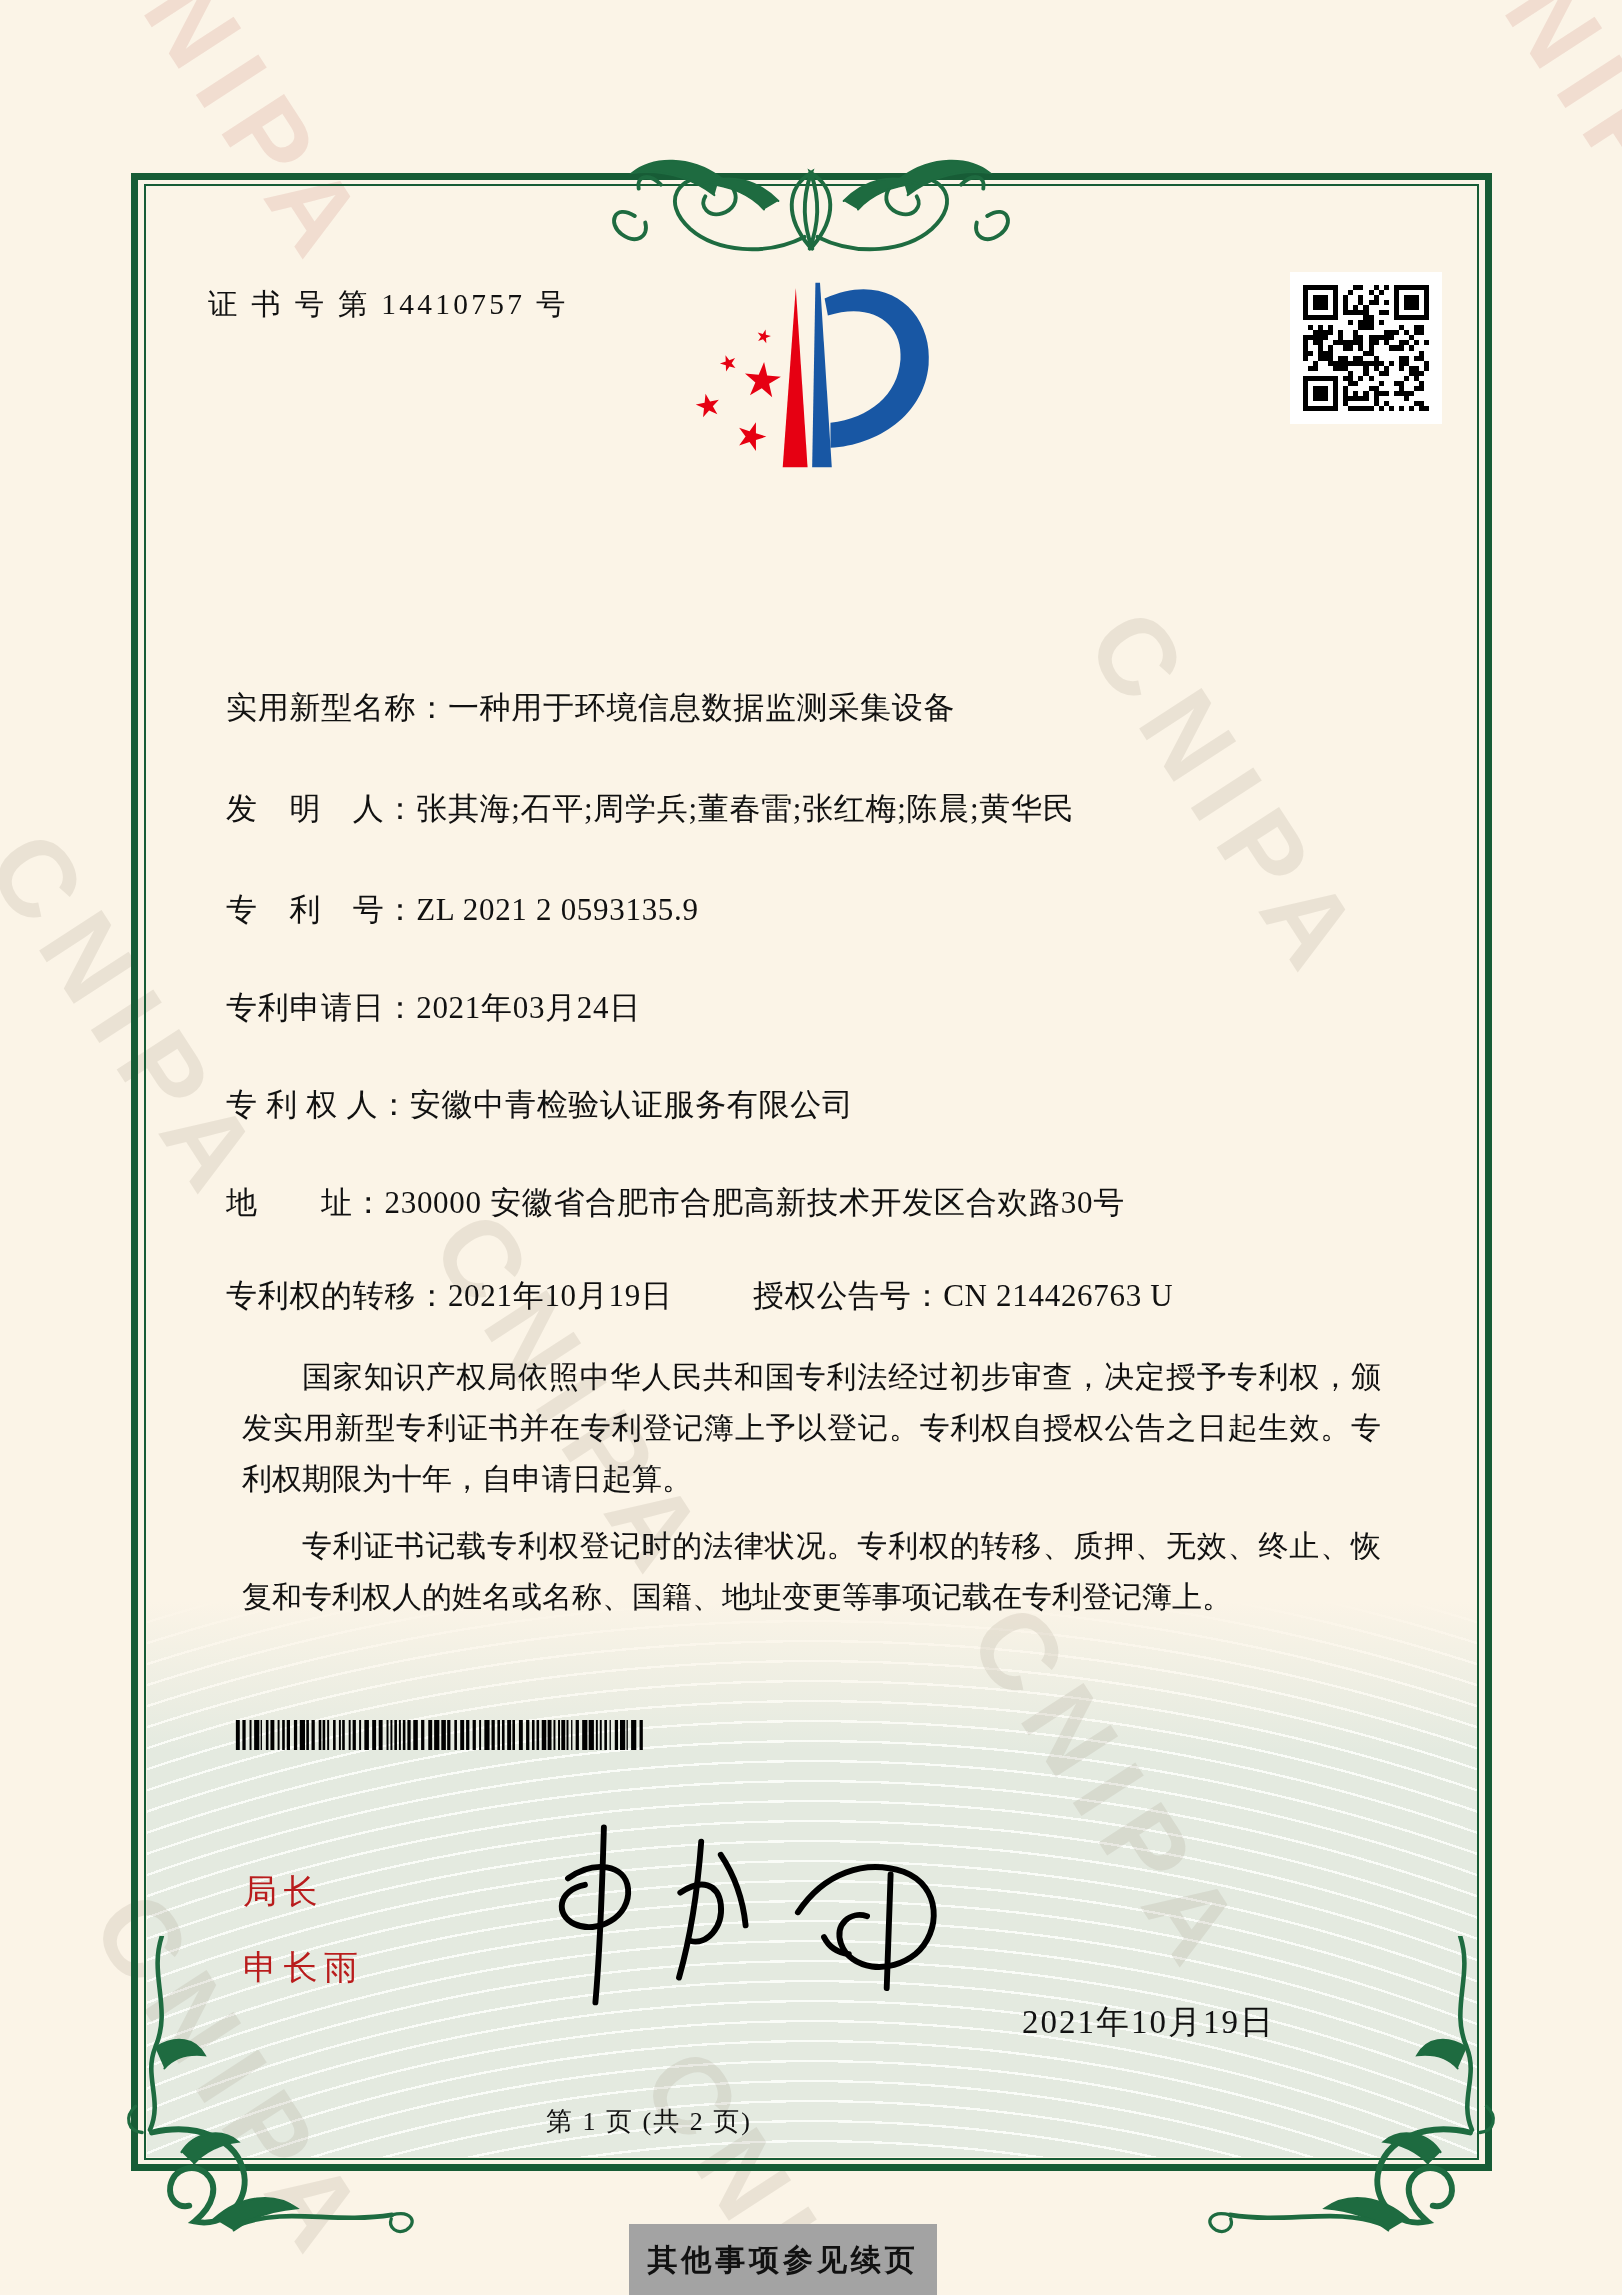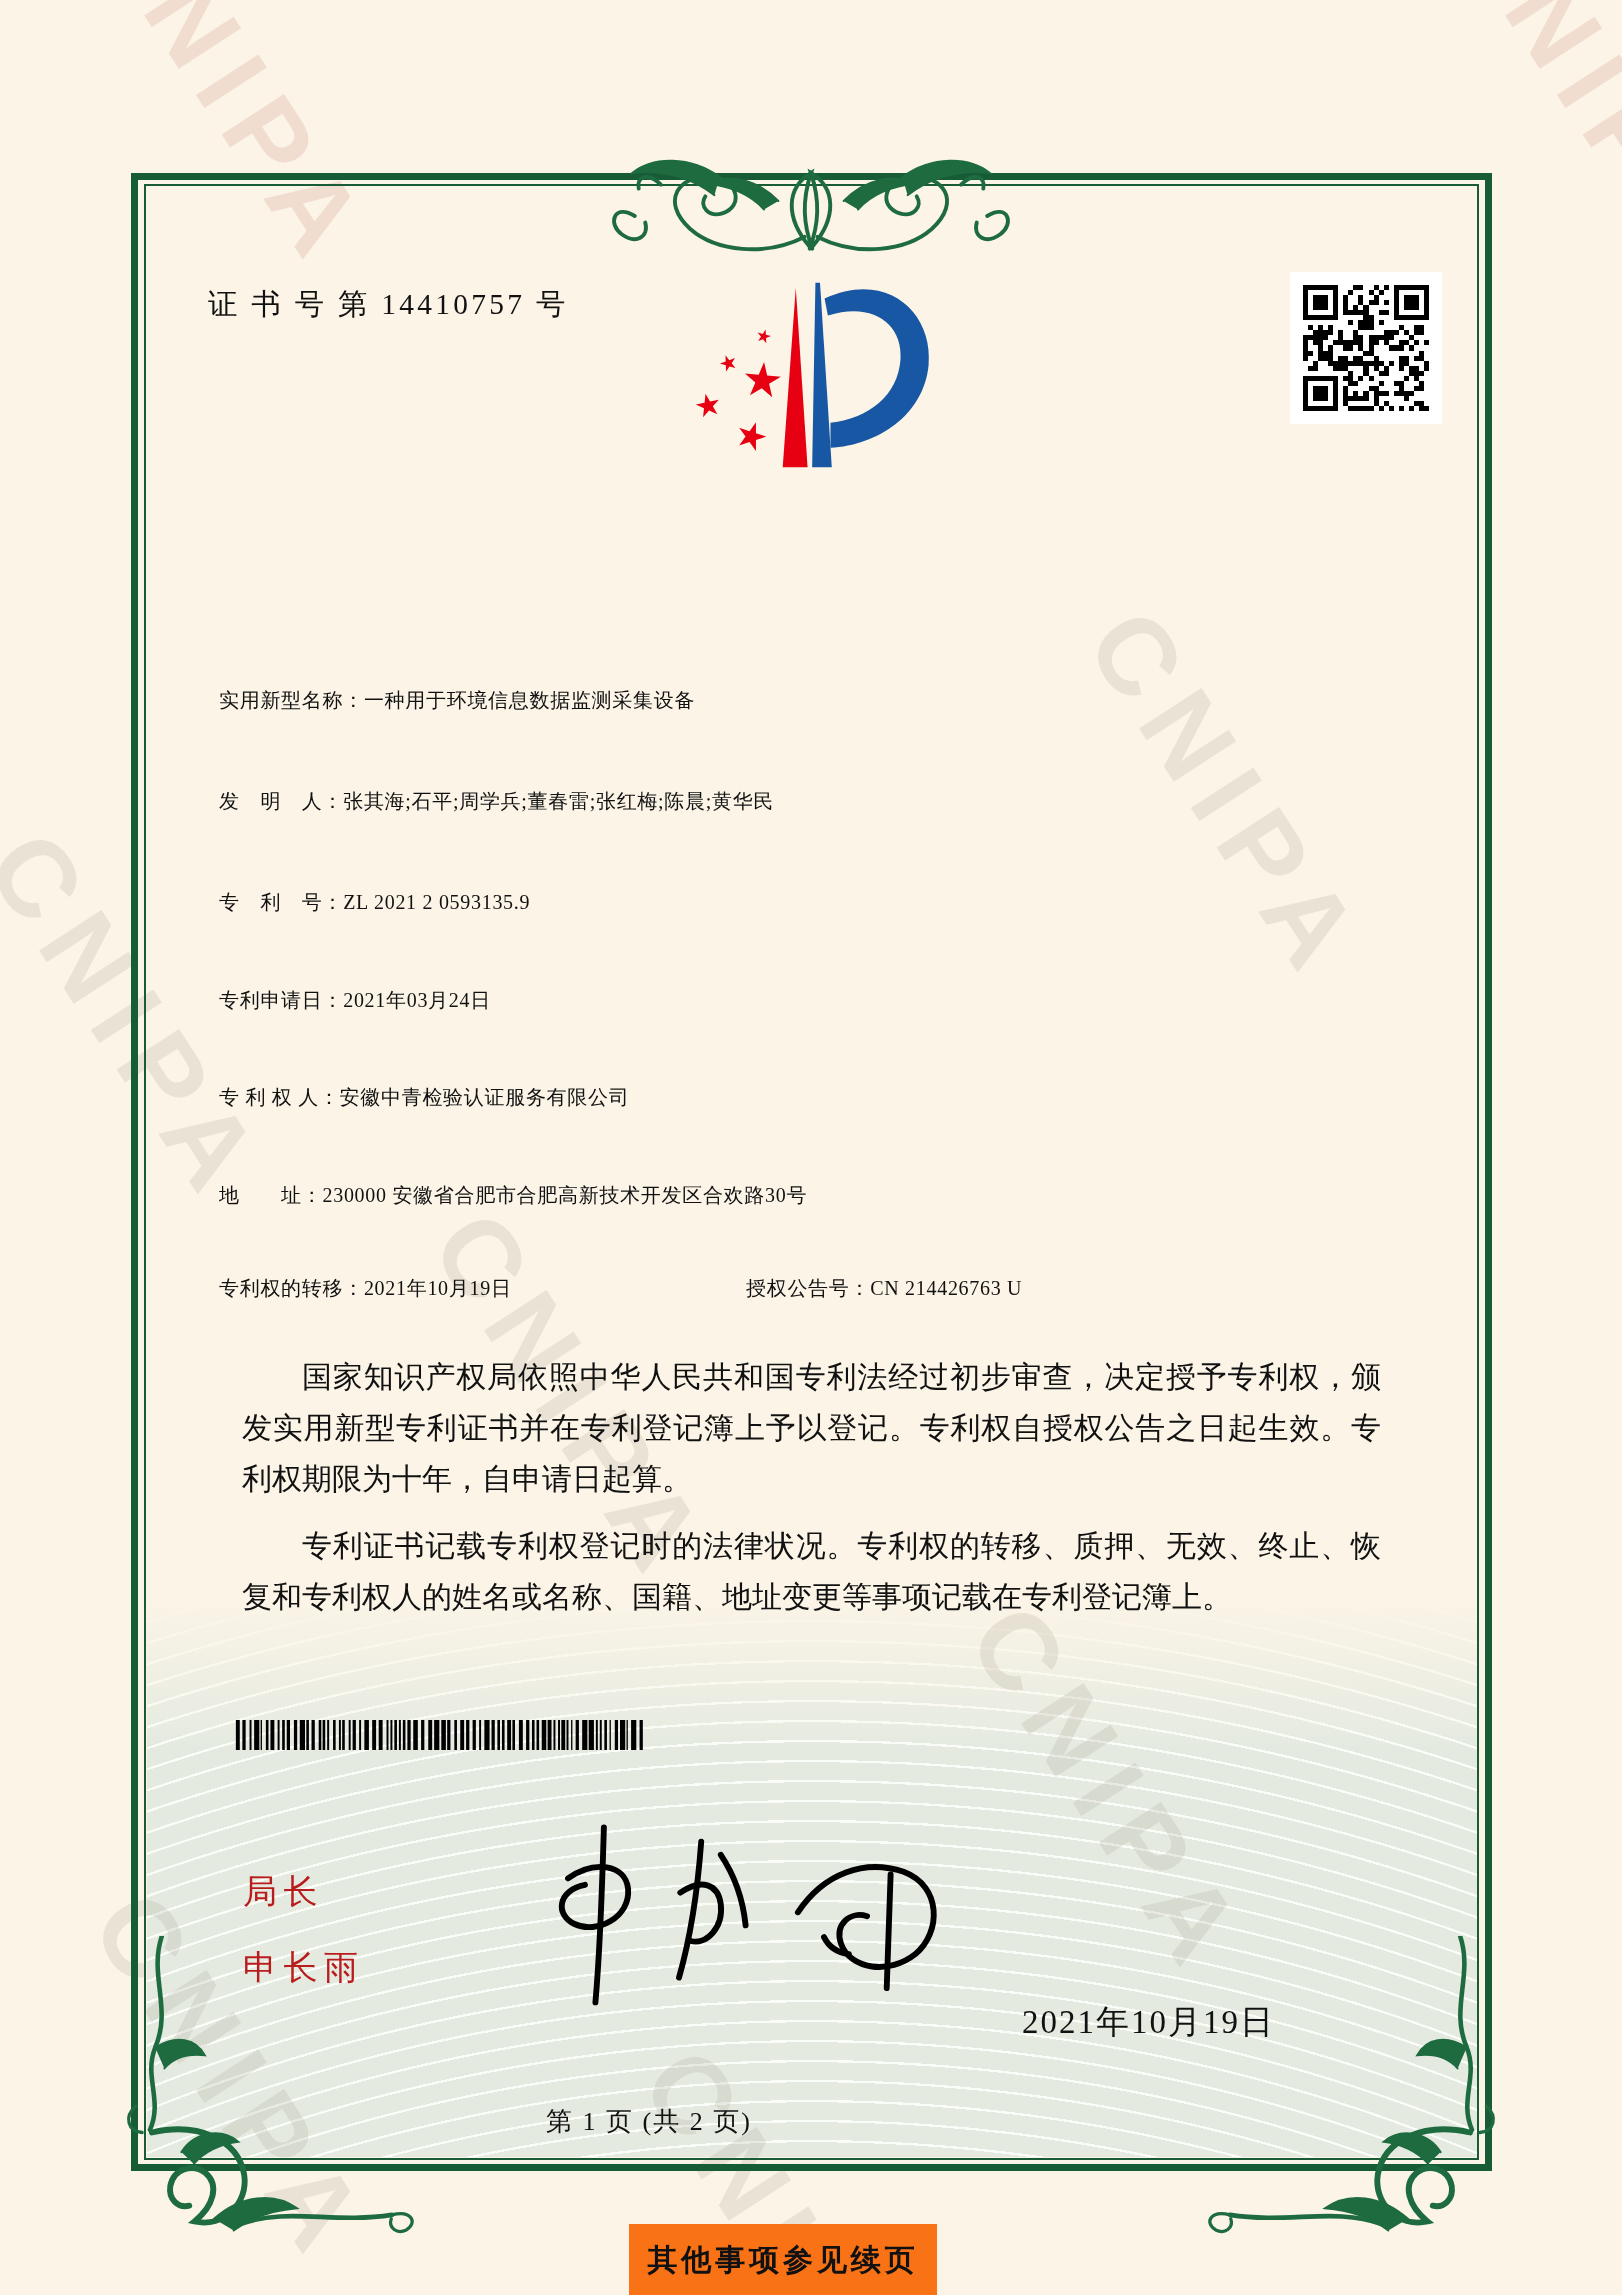--- a/index.html
+++ b/index.html
@@ -48,21 +48,21 @@
   .logo{position:absolute;z-index:5;left:661px;top:250px;}
   .qr-box{
     position:absolute;z-index:5;left:1290px;top:272px;width:152px;height:152px;
     background:#fff;display:flex;align-items:center;justify-content:center;
   }
   .title{
     position:absolute;z-index:5;left:0;top:488px;width:1623px;
     text-align:center;font-size:65px;font-weight:700;letter-spacing:10.5px;margin:0;
   }
   
-  .row{position:absolute;z-index:5;left:219px;width:1178px;font-size:20px;letter-spacing:0.7px;white-space:nowrap;}
+  .row{position:absolute;z-index:5;left:226px;width:1178px;font-size:31px;letter-spacing:0.7px;white-space:nowrap;}
   .row .lb2{position:absolute;left:527px;top:0;}
   .r1{top:687px;} .r2{top:788px;} .r3{top:889px;}
   .r4{top:987px;} .r5{top:1084px;} .r6{top:1182px;} .r7{top:1275px;}
   
   .body-text{
     position:absolute;z-index:5;left:226px;top:1335px;width:1171px;
     font-size:30px;line-height:51px;text-align:justify;
   }
   .body-text p{margin:16px;text-indent:2em;}
   
@@ -78,21 +78,21 @@
   .issue-date{
     position:absolute;z-index:5;left:952px;top:2000px;width:393px;
     text-align:center;font-size:33px;letter-spacing:2px;
   }
   .page-num{
     position:absolute;z-index:5;left:0;top:2104px;width:1298px;
     text-align:center;font-size:26px;letter-spacing:2px;
   }
   .cont-note{
     position:absolute;z-index:5;left:629px;top:2224px;width:308px;height:72px;
-    background:#f97316;display:flex;align-items:center;justify-content:center;
+    background:#a3a3a3;display:flex;align-items:center;justify-content:center;
     font-size:30px;font-weight:600;letter-spacing:3.9px;
   }
 </style>
 </head>
 <body>
 
 <div class="page">
 
   <div class="band"></div>
 

